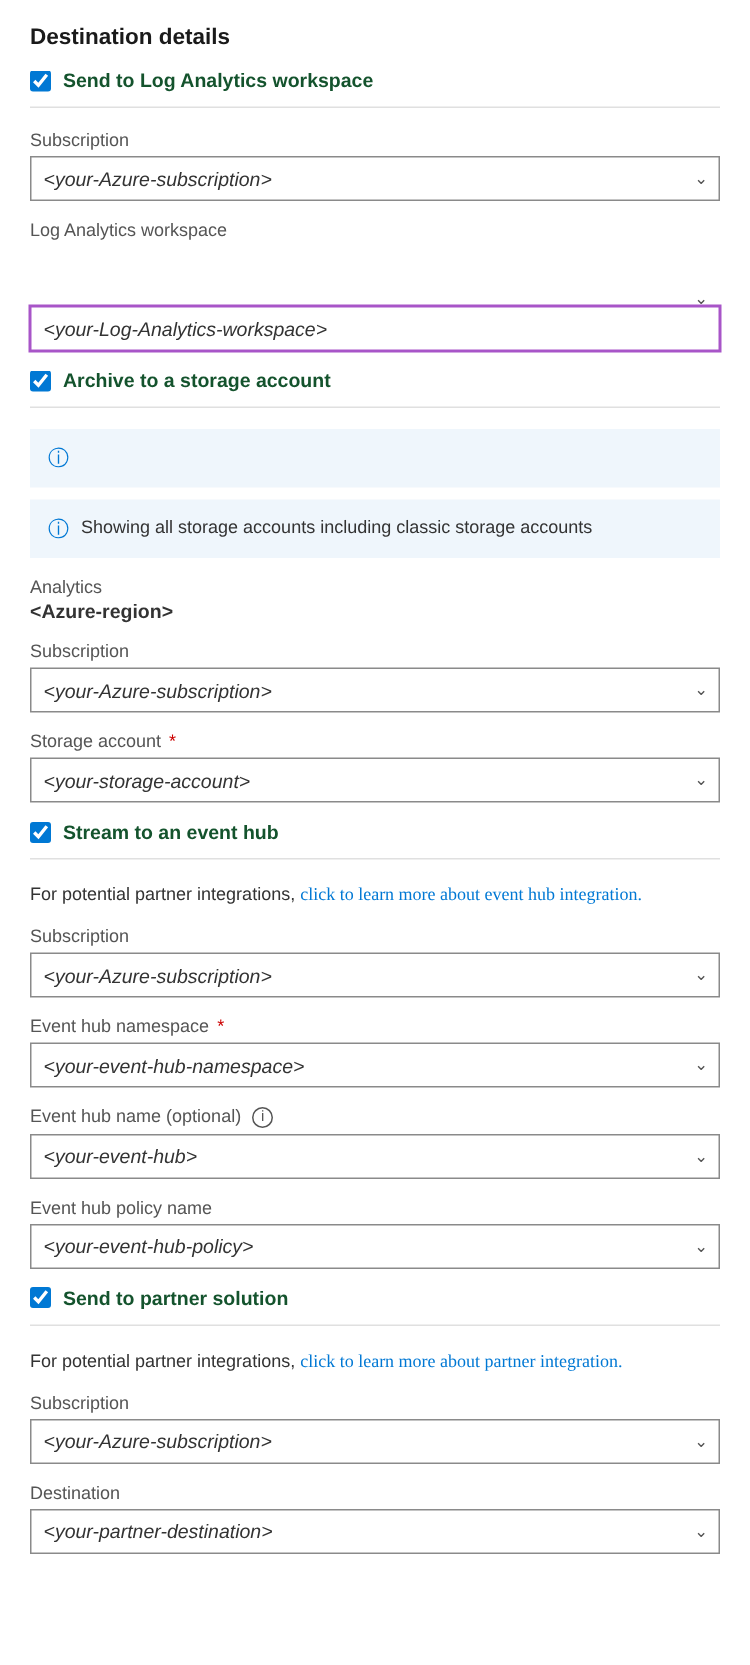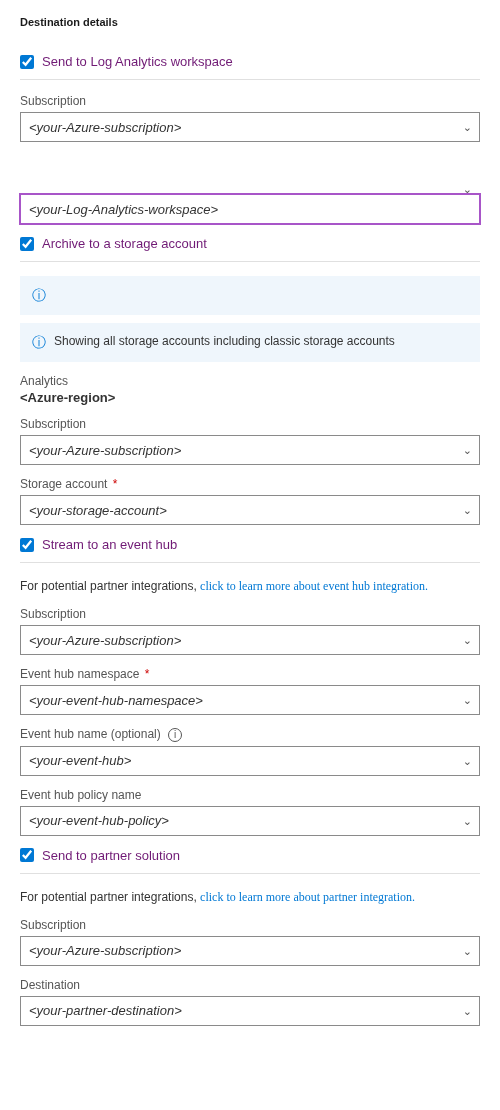--- a/index.html
+++ b/index.html
@@ -6,46 +6,46 @@
     body {
       font-family: 'Segoe UI', Arial, sans-serif;
       font-size: 13px;
       color: #333;
       background: #fff;
       width: 500px;
       min-height: 1110px;
       padding: 16px 20px;
     }
     .page-title {
-      font-size: 11px;
+      font-size: 15px;
       font-weight: 600;
       color: #1a1a1a;
-      margin-bottom: 26px;
+      margin-bottom: 13px;
     }
     .section-divider {
       border: none;
       border-top: 1px solid #e0e0e0;
       margin: 10px 0 14px 0;
     }
     .checkbox-row {
       display: flex;
       align-items: center;
       gap: 8px;
       margin-bottom: 4px;
     }
     .checkbox-row input[type="checkbox"] {
       width: 14px;
       height: 14px;
       accent-color: #0078d4;
       cursor: pointer;
     }
     .checkbox-label {
       font-size: 13px;
-      color: #701a75;
-      font-weight: 400;
+      color: #14532d;
+      font-weight: 700;
     }
     .field-group {
       margin-bottom: 12px;
     }
     .field-label {
       font-size: 12px;
       color: #555;
       margin-bottom: 4px;
       display: block;
     }
@@ -161,20 +161,21 @@
   <label class="field-label">Subscription</label>
   <div class="select-wrapper">
     <select class="select-control">
       <option>&lt;your-Azure-subscription&gt;</option>
     </select>
     <span class="chevron-icon">⌄</span>
   </div>
 </div>
 
 <div class="field-group">
+  <label class="field-label">Log Analytics workspace</label>
   <div class="select-wrapper">
     <select class="select-control highlighted">
       <option>&lt;your-Log-Analytics-workspace&gt;</option>
     </select>
     <span class="chevron-icon">⌄</span>
   </div>
 </div>
 
 <div class="checkbox-row">
   <input type="checkbox" checked="" style="">

